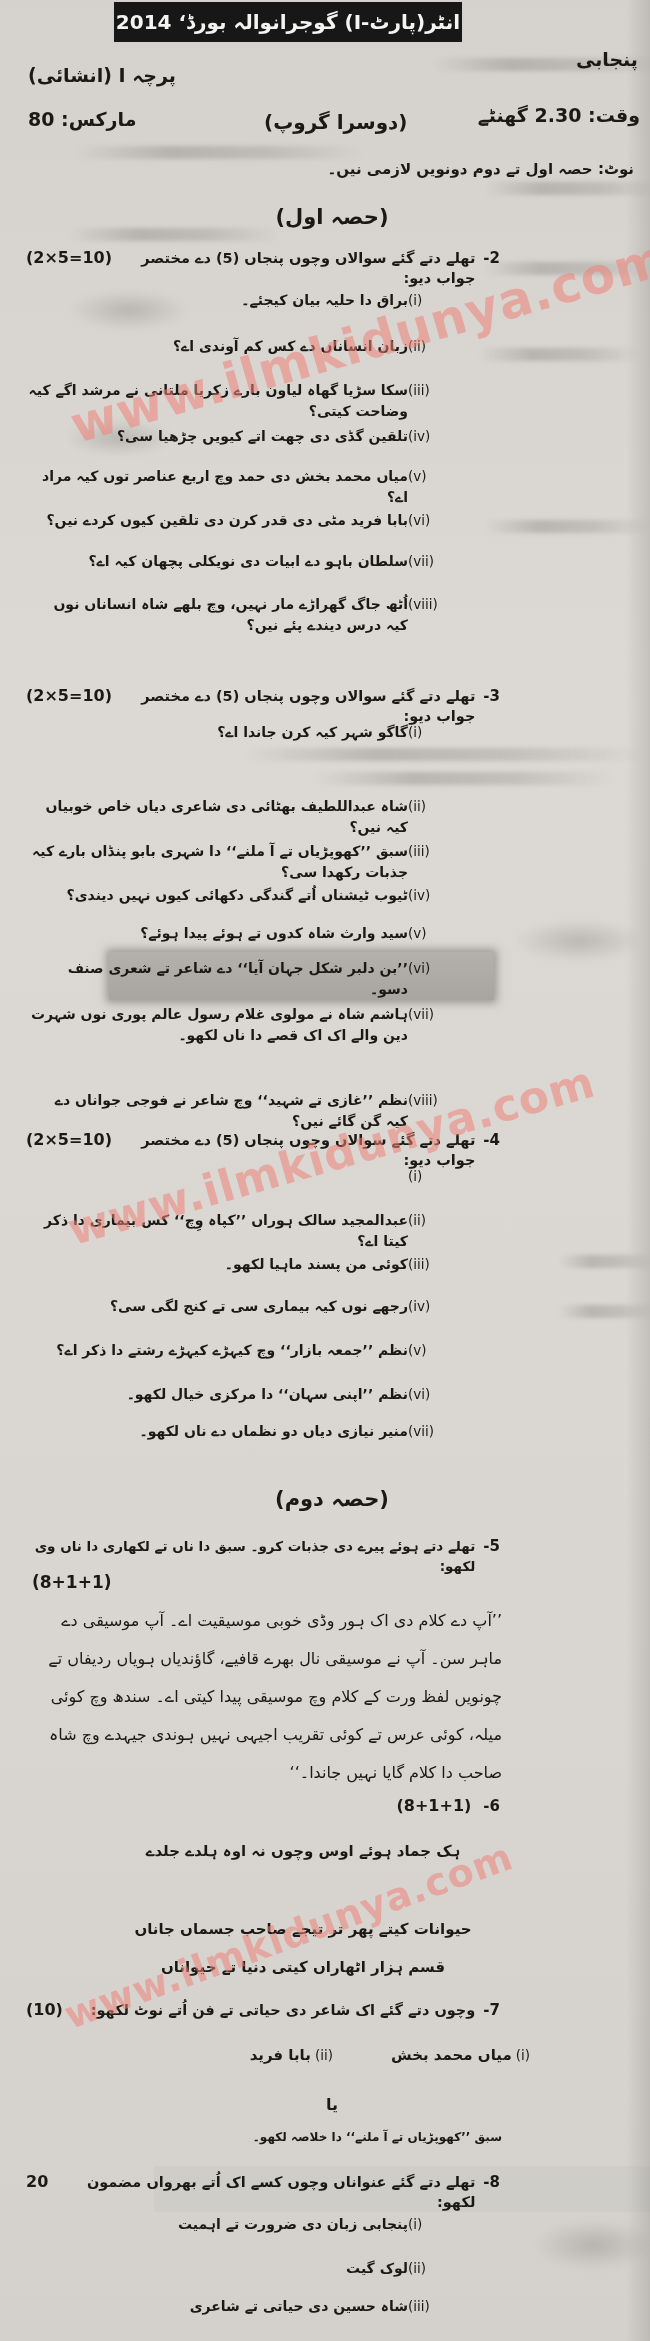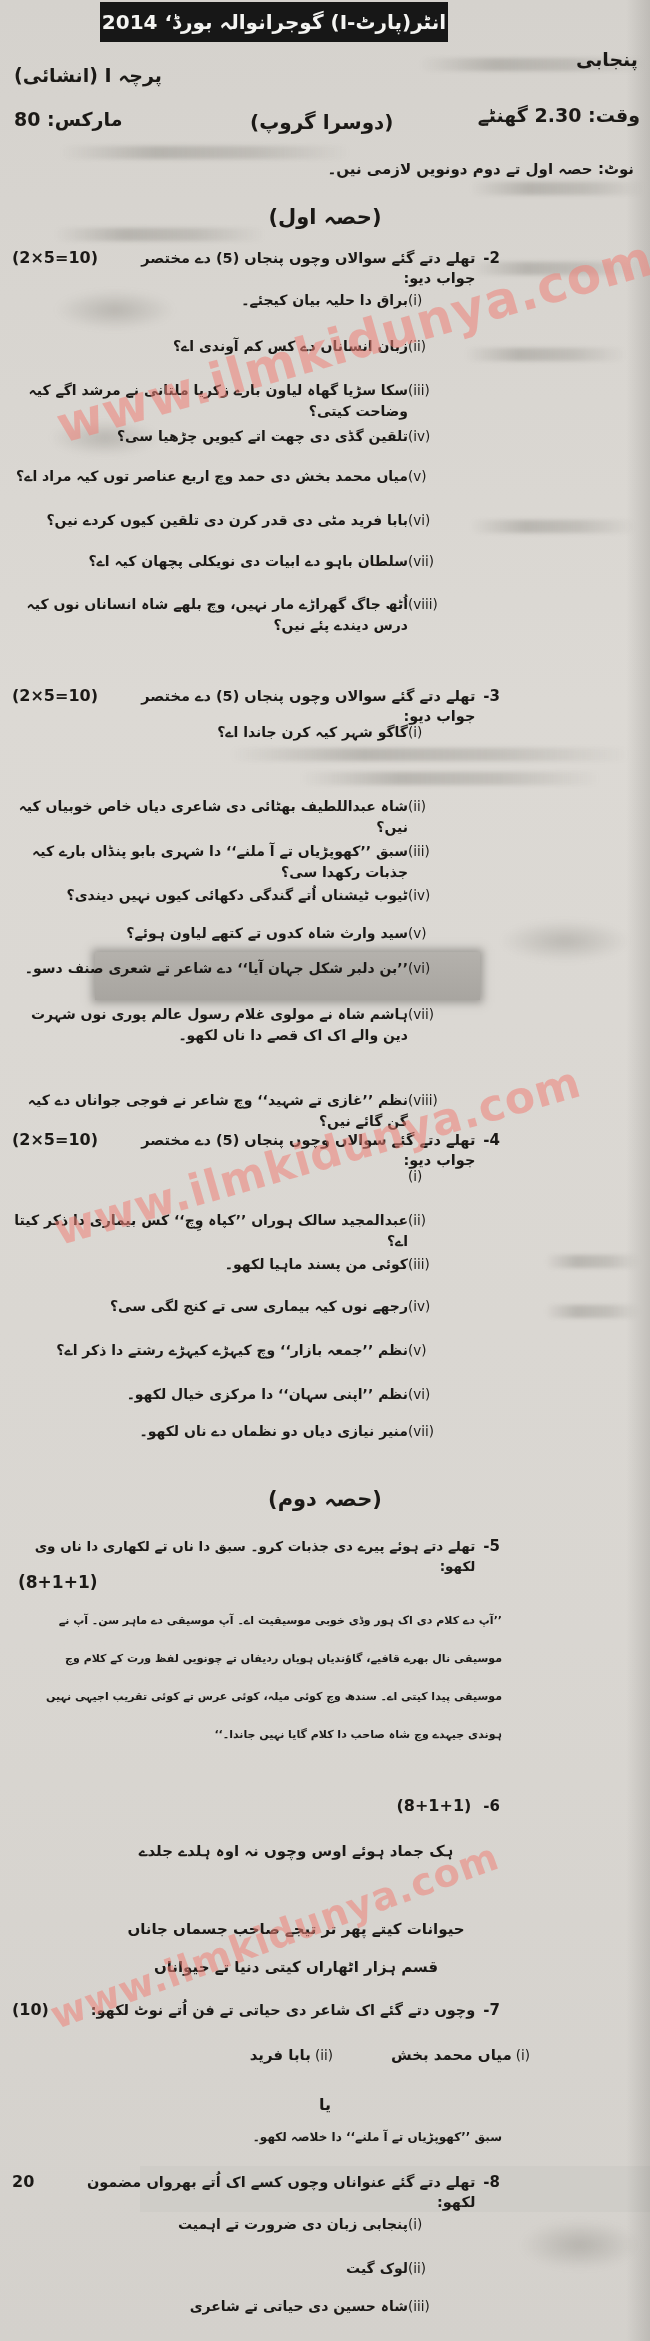--- a/index.html
+++ b/index.html
@@ -1,19 +1,19 @@
 <!DOCTYPE html>
 <html lang="ur" dir="rtl"><head>
 <meta charset="utf-8">
 <style>
   html,body{margin:0;padding:0;}
   body{width:650px;height:2341px;overflow:hidden;position:relative;
        font-family:"DejaVu Sans",sans-serif;color:#1b1916;
        background:linear-gradient(180deg,#d5d2cd 0%,#dcd9d4 30%,#d9d6d1 70%,#d4d1cc 100%);}
-  #paper{position:absolute;inset:0;}
+  #paper{position:absolute;inset:0;margin-left:14px;}
   .row{position:absolute;direction:rtl;left:0;right:0;z-index:3;}
   
   .banner{position:absolute;left:100px;top:2px;width:348px;height:40px;background:#171717;
           color:#f4f4f2;display:flex;align-items:center;justify-content:center;
           font-weight:700;font-size:20px;direction:rtl;z-index:4;white-space:nowrap;}
   .h-label{position:absolute;direction:rtl;font-weight:700;font-size:19px;z-index:3;white-space:nowrap;}
   .note-line{position:absolute;right:16px;top:160px;font-size:15px;font-weight:700;direction:rtl;z-index:3;}
   .ptitle{text-align:center;font-size:21px;font-weight:700;}
   
   .qhead{display:flex;align-items:baseline;padding-right:150px;padding-left:12px;
@@ -22,21 +22,21 @@
   .qhead .qtext{flex:1 1 auto;text-align:right;}
   .qhead.small{font-size:13.5px;}
   .qhead .qmarks{direction:ltr;font-weight:700;font-size:16px;flex-shrink:0;margin-right:10px;}
   .qhead.adjacent .qtext{flex:0 1 auto;}
   .marks-solo{position:absolute;left:18px;direction:ltr;font-size:17px;font-weight:700;z-index:3;}
   
   .item{display:flex;padding-right:188px;padding-left:14px;font-size:14px;line-height:21px;}
   .item .inum{direction:ltr;width:54px;flex-shrink:0;font-size:13.5px;}
   .item .itext{text-align:right;font-weight:600;}
   
-  .passage{right:148px;left:30px;text-align:right;font-size:11px;line-height:38px;font-weight:700;}
+  .passage{right:148px;left:30px;text-align:right;font-size:16px;line-height:38px;font-weight:400;}
   .verse{left:72px;right:130px;text-align:center;font-size:15px;font-weight:600;white-space:nowrap;}
   .or{text-align:center;font-weight:700;font-size:16px;}
   .alt-line{right:148px;left:40px;text-align:right;font-size:12px;font-weight:600;}
   .options{display:flex;padding-right:120px;gap:58px;font-size:15px;font-weight:700;}
   .options .opt{display:flex;align-items:baseline;gap:4px;}
   .options .inum{direction:ltr;font-size:13.5px;font-weight:400;}
   
   .hl-band{position:absolute;left:95px;width:385px;height:48px;z-index:2;
            background:linear-gradient(180deg,#b4b1ac,#a8a5a0);box-shadow:0 0 8px 3px rgba(96,94,90,.5);}
   .q8-band{position:absolute;left:140px;right:0;height:46px;z-index:2;background:#cccac5;opacity:.6;}
@@ -136,21 +136,21 @@
   <div class="row item" style="top:841px">
     <span class="inum">(iii)</span>
     <span class="itext">سبق ’’کھوپڑیاں تے آ ملنے‘‘ دا شہری بابو پنڈاں بارے کیہ جذبات رکھدا سی؟</span>
   </div>
   <div class="row item" style="top:885px">
     <span class="inum">(iv)</span>
     <span class="itext">ٹیوب ٹیشناں اُتے گندگی دکھائی کیوں نہیں دیندی؟</span>
   </div>
   <div class="row item" style="top:923px">
     <span class="inum">(v)</span>
-    <span class="itext">سید وارث شاہ کدوں تے کتھے لیاون ہوئے؟</span>
+    <span class="itext">سید وارث شاہ کدوں تے ہوئے پیدا ہوئے؟</span>
   </div>
   <div class="hl-band" style="top:952px"></div>
   <div class="row item" style="top:958px">
     <span class="inum">(vi)</span>
     <span class="itext">’’بن دلبر شکل جہان آیا‘‘ دے شاعر تے شعری صنف دسو۔</span>
   </div>
   <div class="row item" style="top:1004px">
     <span class="inum">(vii)</span>
     <span class="itext">ہاشم شاہ نے مولوی غلام رسول عالم پوری نوں شہرت دین والے اک اک قصے دا ناں لکھو۔</span>
   </div>

